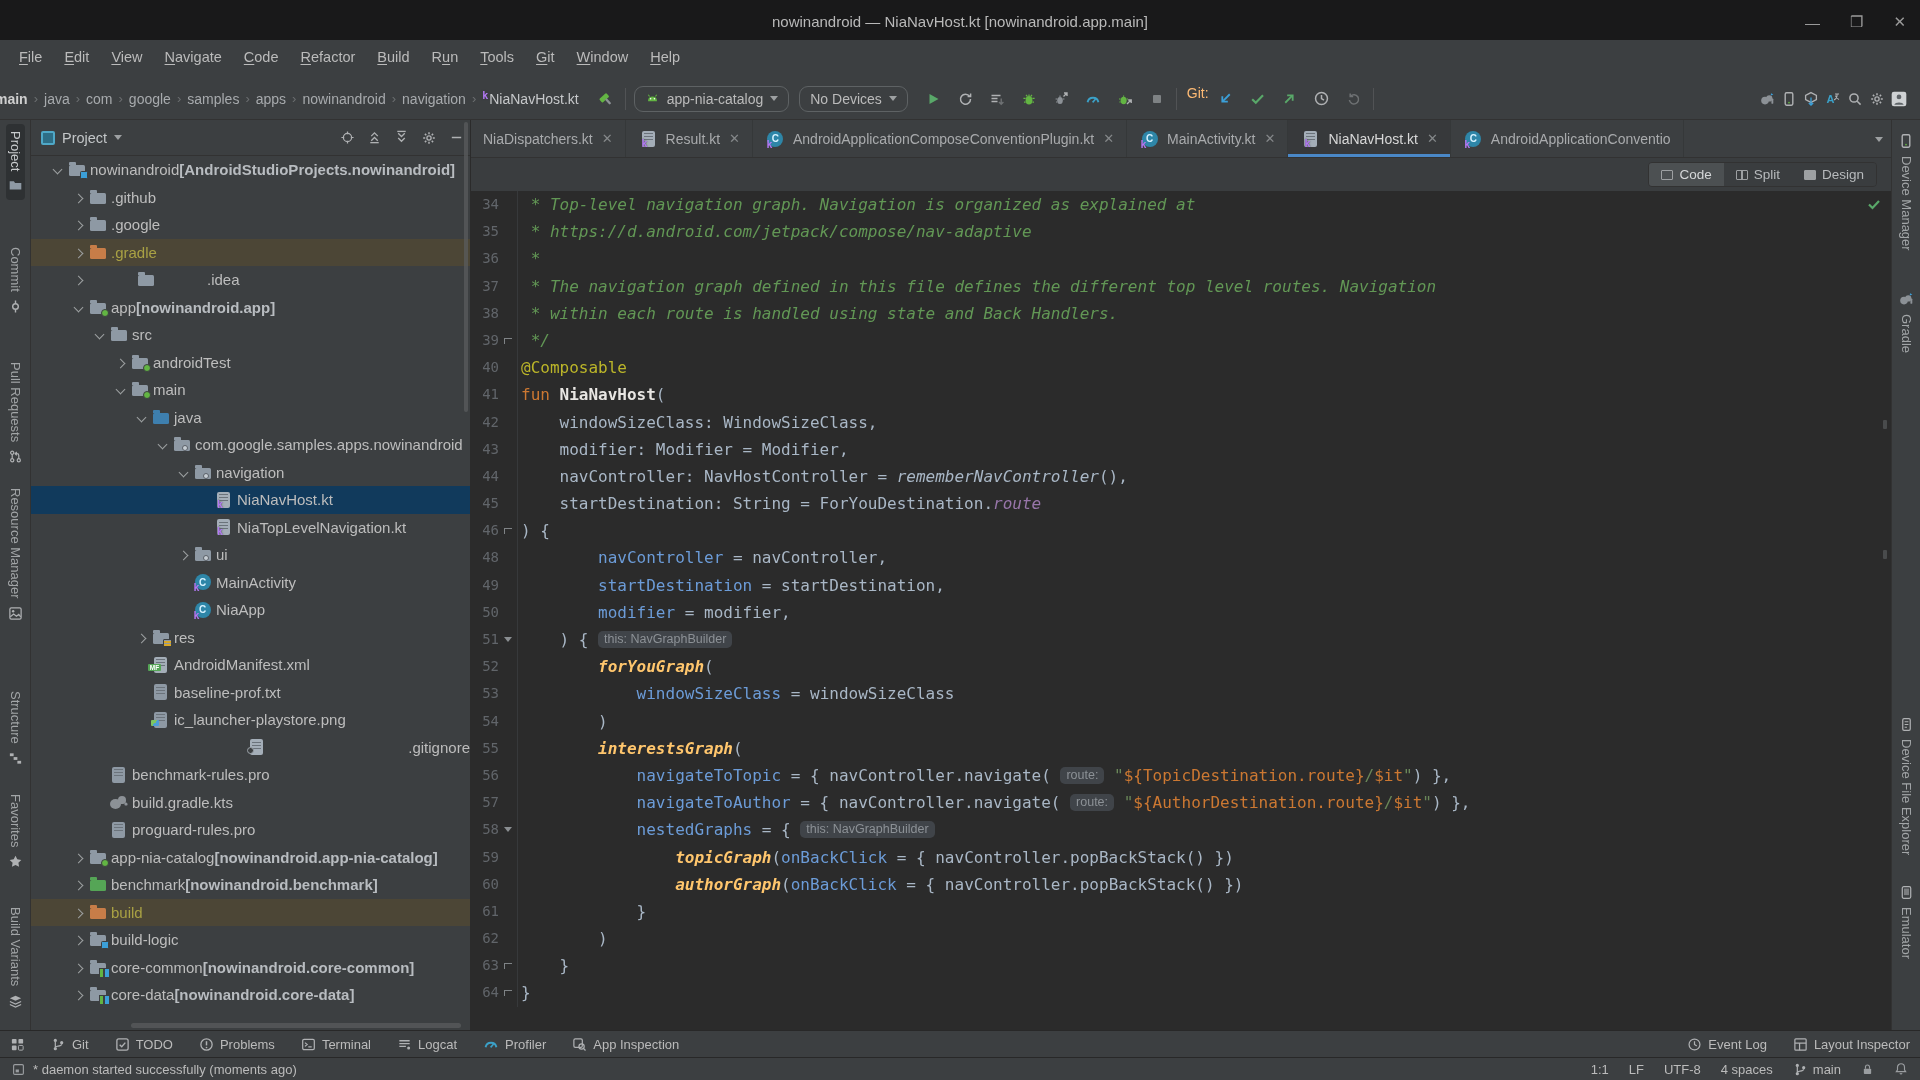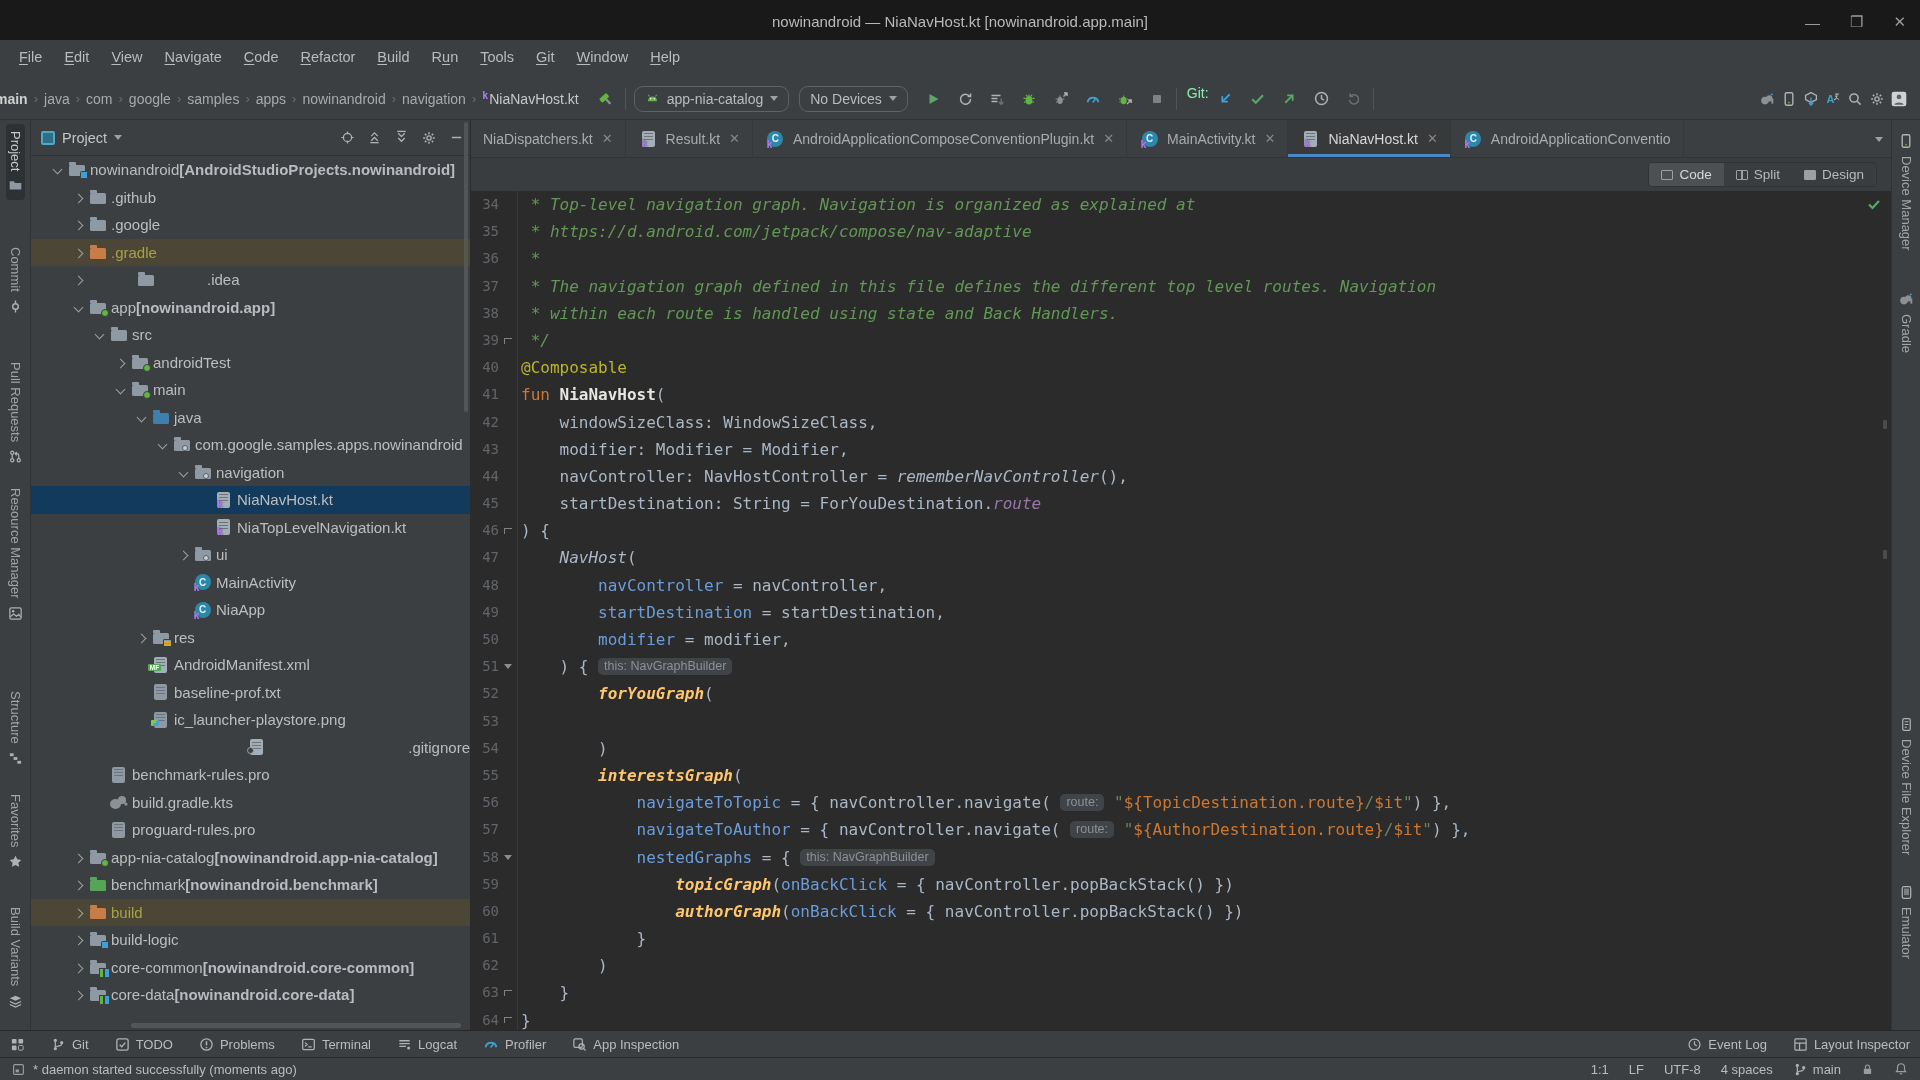--- a/index.html
+++ b/index.html
@@ -29,21 +29,21 @@
   #crumbs .crumb:first-child { color:#CFCFCF; font-weight:bold; }
   #crumbs .sep { color:#6B6E70; margin:0 4px; font-size:13px; }
   .tb-group { display:flex; align-items:center; gap:10px; margin-left:14px; }
   .tb-sep { width:1px; height:22px; background:#515355; margin:0 8px; }
   .combo { display:flex; align-items:center; gap:7px; border:1px solid #5E6264; border-radius:9px;
     padding:4px 10px; font-size:14px; color:#BBBBBB; background:#3C3F41; white-space:nowrap; }
   .caret-down { width:0; height:0; border-left:4.5px solid transparent; border-right:4.5px solid transparent;
     border-top:5px solid #9DA0A2; display:inline-block; }
   .tbico { width:22px; height:22px; display:inline-flex; align-items:center; justify-content:center; border-radius:4px; }
   #toolbar .right { margin-left:auto; display:flex; align-items:center; padding-right:10px; }
-  .git-label { font-size:14px; color:#86efac; margin:0 4px 12px 2px; }
+  .git-label { font-size:14px; color:#fdba74; margin:0 4px 12px 2px; }
 
   
   #main { position:absolute; left:0; top:120px; width:1920px; height:910px; display:flex; }
 
   
   .stripe { background:#3C3F41; display:flex; flex-direction:column; align-items:center; }
   #stripe-left  { width:31px; border-right:1px solid #323232; }
   #stripe-right { width:29px; border-left:1px solid #323232; }
   .stripe-item { writing-mode:vertical-lr; display:flex; align-items:center; gap:7px;
     color:#A2A5A7; font-size:13px; padding:7px 2px; border-radius:4px; white-space:nowrap; }
@@ -877,27 +877,26 @@
           <div class="cline"><span class="gut">37</span><span class="fcol"></span><span class="ctext"><span class="tk-c"> * The navigation graph defined in this file defines the different top level routes. Navigation</span></span></div>
           <div class="cline"><span class="gut">38</span><span class="fcol"></span><span class="ctext"><span class="tk-c"> * within each route is handled using state and Back Handlers.</span></span></div>
           <div class="cline"><span class="gut">39</span><span class="fcol"><span class="fend"></span></span><span class="ctext"><span class="tk-c"> */</span></span></div>
           <div class="cline"><span class="gut">40</span><span class="fcol"></span><span class="ctext"><span class="tk-a">@Composable</span></span></div>
           <div class="cline"><span class="gut">41</span><span class="fcol"></span><span class="ctext"><span class="tk-k">fun </span><span class="tk-fd">NiaNavHost</span><span class="tk-d">(</span></span></div>
           <div class="cline"><span class="gut">42</span><span class="fcol"></span><span class="ctext"><span class="tk-d">    windowSizeClass: WindowSizeClass,</span></span></div>
           <div class="cline"><span class="gut">43</span><span class="fcol"></span><span class="ctext"><span class="tk-d">    modifier: Modifier = Modifier,</span></span></div>
           <div class="cline"><span class="gut">44</span><span class="fcol"></span><span class="ctext"><span class="tk-d">    navController: NavHostController = </span><span class="tk-fc">rememberNavController</span><span class="tk-d">(),</span></span></div>
           <div class="cline"><span class="gut">45</span><span class="fcol"></span><span class="ctext"><span class="tk-d">    startDestination: String = ForYouDestination.</span><span class="tk-pr">route</span></span></div>
           <div class="cline"><span class="gut">46</span><span class="fcol"><span class="fend"></span></span><span class="ctext"><span class="tk-d">) {</span></span></div>
-          <div class="cline"><span class="gut">47</span><span class="fcol"></span><span class="ctext"><span class="tk-d">    </span><span class="tk-fc">NavHost</span><span class="tk-d">(</span></span></div>
           <div class="cline"><span class="gut">48</span><span class="fcol"></span><span class="ctext"><span class="tk-d">        </span><span class="tk-p">navController</span><span class="tk-d"> = navController,</span></span></div>
           <div class="cline"><span class="gut">49</span><span class="fcol"></span><span class="ctext"><span class="tk-d">        </span><span class="tk-p">startDestination</span><span class="tk-d"> = startDestination,</span></span></div>
           <div class="cline"><span class="gut">50</span><span class="fcol"></span><span class="ctext"><span class="tk-d">        </span><span class="tk-p">modifier</span><span class="tk-d"> = modifier,</span></span></div>
           <div class="cline"><span class="gut">51</span><span class="fcol"><span class="fdown"></span></span><span class="ctext"><span class="tk-d">    ) { </span><span class="inlay">this: NavGraphBuilder</span></span></div>
           <div class="cline"><span class="gut">52</span><span class="fcol"></span><span class="ctext"><span class="tk-d">        </span><span class="tk-fx">forYouGraph</span><span class="tk-d">(</span></span></div>
-          <div class="cline"><span class="gut">53</span><span class="fcol"></span></div>
+          <div class="cline"><span class="gut">53</span><span class="fcol"></span><span class="ctext"><span class="tk-d">            </span><span class="tk-p">windowSizeClass</span><span class="tk-d"> = windowSizeClass</span></span></div>
           <div class="cline"><span class="gut">54</span><span class="fcol"></span><span class="ctext"><span class="tk-d">        )</span></span></div>
           <div class="cline"><span class="gut">55</span><span class="fcol"></span><span class="ctext"><span class="tk-d">        </span><span class="tk-fx">interestsGraph</span><span class="tk-d">(</span></span></div>
           <div class="cline"><span class="gut">56</span><span class="fcol"></span><span class="ctext"><span class="tk-d">            </span><span class="tk-p">navigateToTopic</span><span class="tk-d"> = { navController.navigate( </span><span class="inlay">route:</span><span class="tk-d"> </span><span class="tk-s">"</span><span class="tk-t">${TopicDestination.route}</span><span class="tk-s">/</span><span class="tk-t">$it</span><span class="tk-s">"</span><span class="tk-d">) },</span></span></div>
           <div class="cline"><span class="gut">57</span><span class="fcol"></span><span class="ctext"><span class="tk-d">            </span><span class="tk-p">navigateToAuthor</span><span class="tk-d"> = { navController.navigate( </span><span class="inlay">route:</span><span class="tk-d"> </span><span class="tk-s">"</span><span class="tk-t">${AuthorDestination.route}</span><span class="tk-s">/</span><span class="tk-t">$it</span><span class="tk-s">"</span><span class="tk-d">) },</span></span></div>
           <div class="cline"><span class="gut">58</span><span class="fcol"><span class="fdown"></span></span><span class="ctext"><span class="tk-d">            </span><span class="tk-p">nestedGraphs</span><span class="tk-d"> = { </span><span class="inlay">this: NavGraphBuilder</span></span></div>
           <div class="cline"><span class="gut">59</span><span class="fcol"></span><span class="ctext"><span class="tk-d">                </span><span class="tk-fx">topicGraph</span><span class="tk-d">(</span><span class="tk-p">onBackClick</span><span class="tk-d"> = { navController.popBackStack() })</span></span></div>
           <div class="cline"><span class="gut">60</span><span class="fcol"></span><span class="ctext"><span class="tk-d">                </span><span class="tk-fx">authorGraph</span><span class="tk-d">(</span><span class="tk-p">onBackClick</span><span class="tk-d"> = { navController.popBackStack() })</span></span></div>
           <div class="cline"><span class="gut">61</span><span class="fcol"></span><span class="ctext"><span class="tk-d">            }</span></span></div>
           <div class="cline"><span class="gut">62</span><span class="fcol"></span><span class="ctext"><span class="tk-d">        )</span></span></div>
           <div class="cline"><span class="gut">63</span><span class="fcol"><span class="fend"></span></span><span class="ctext"><span class="tk-d">    }</span></span></div>

